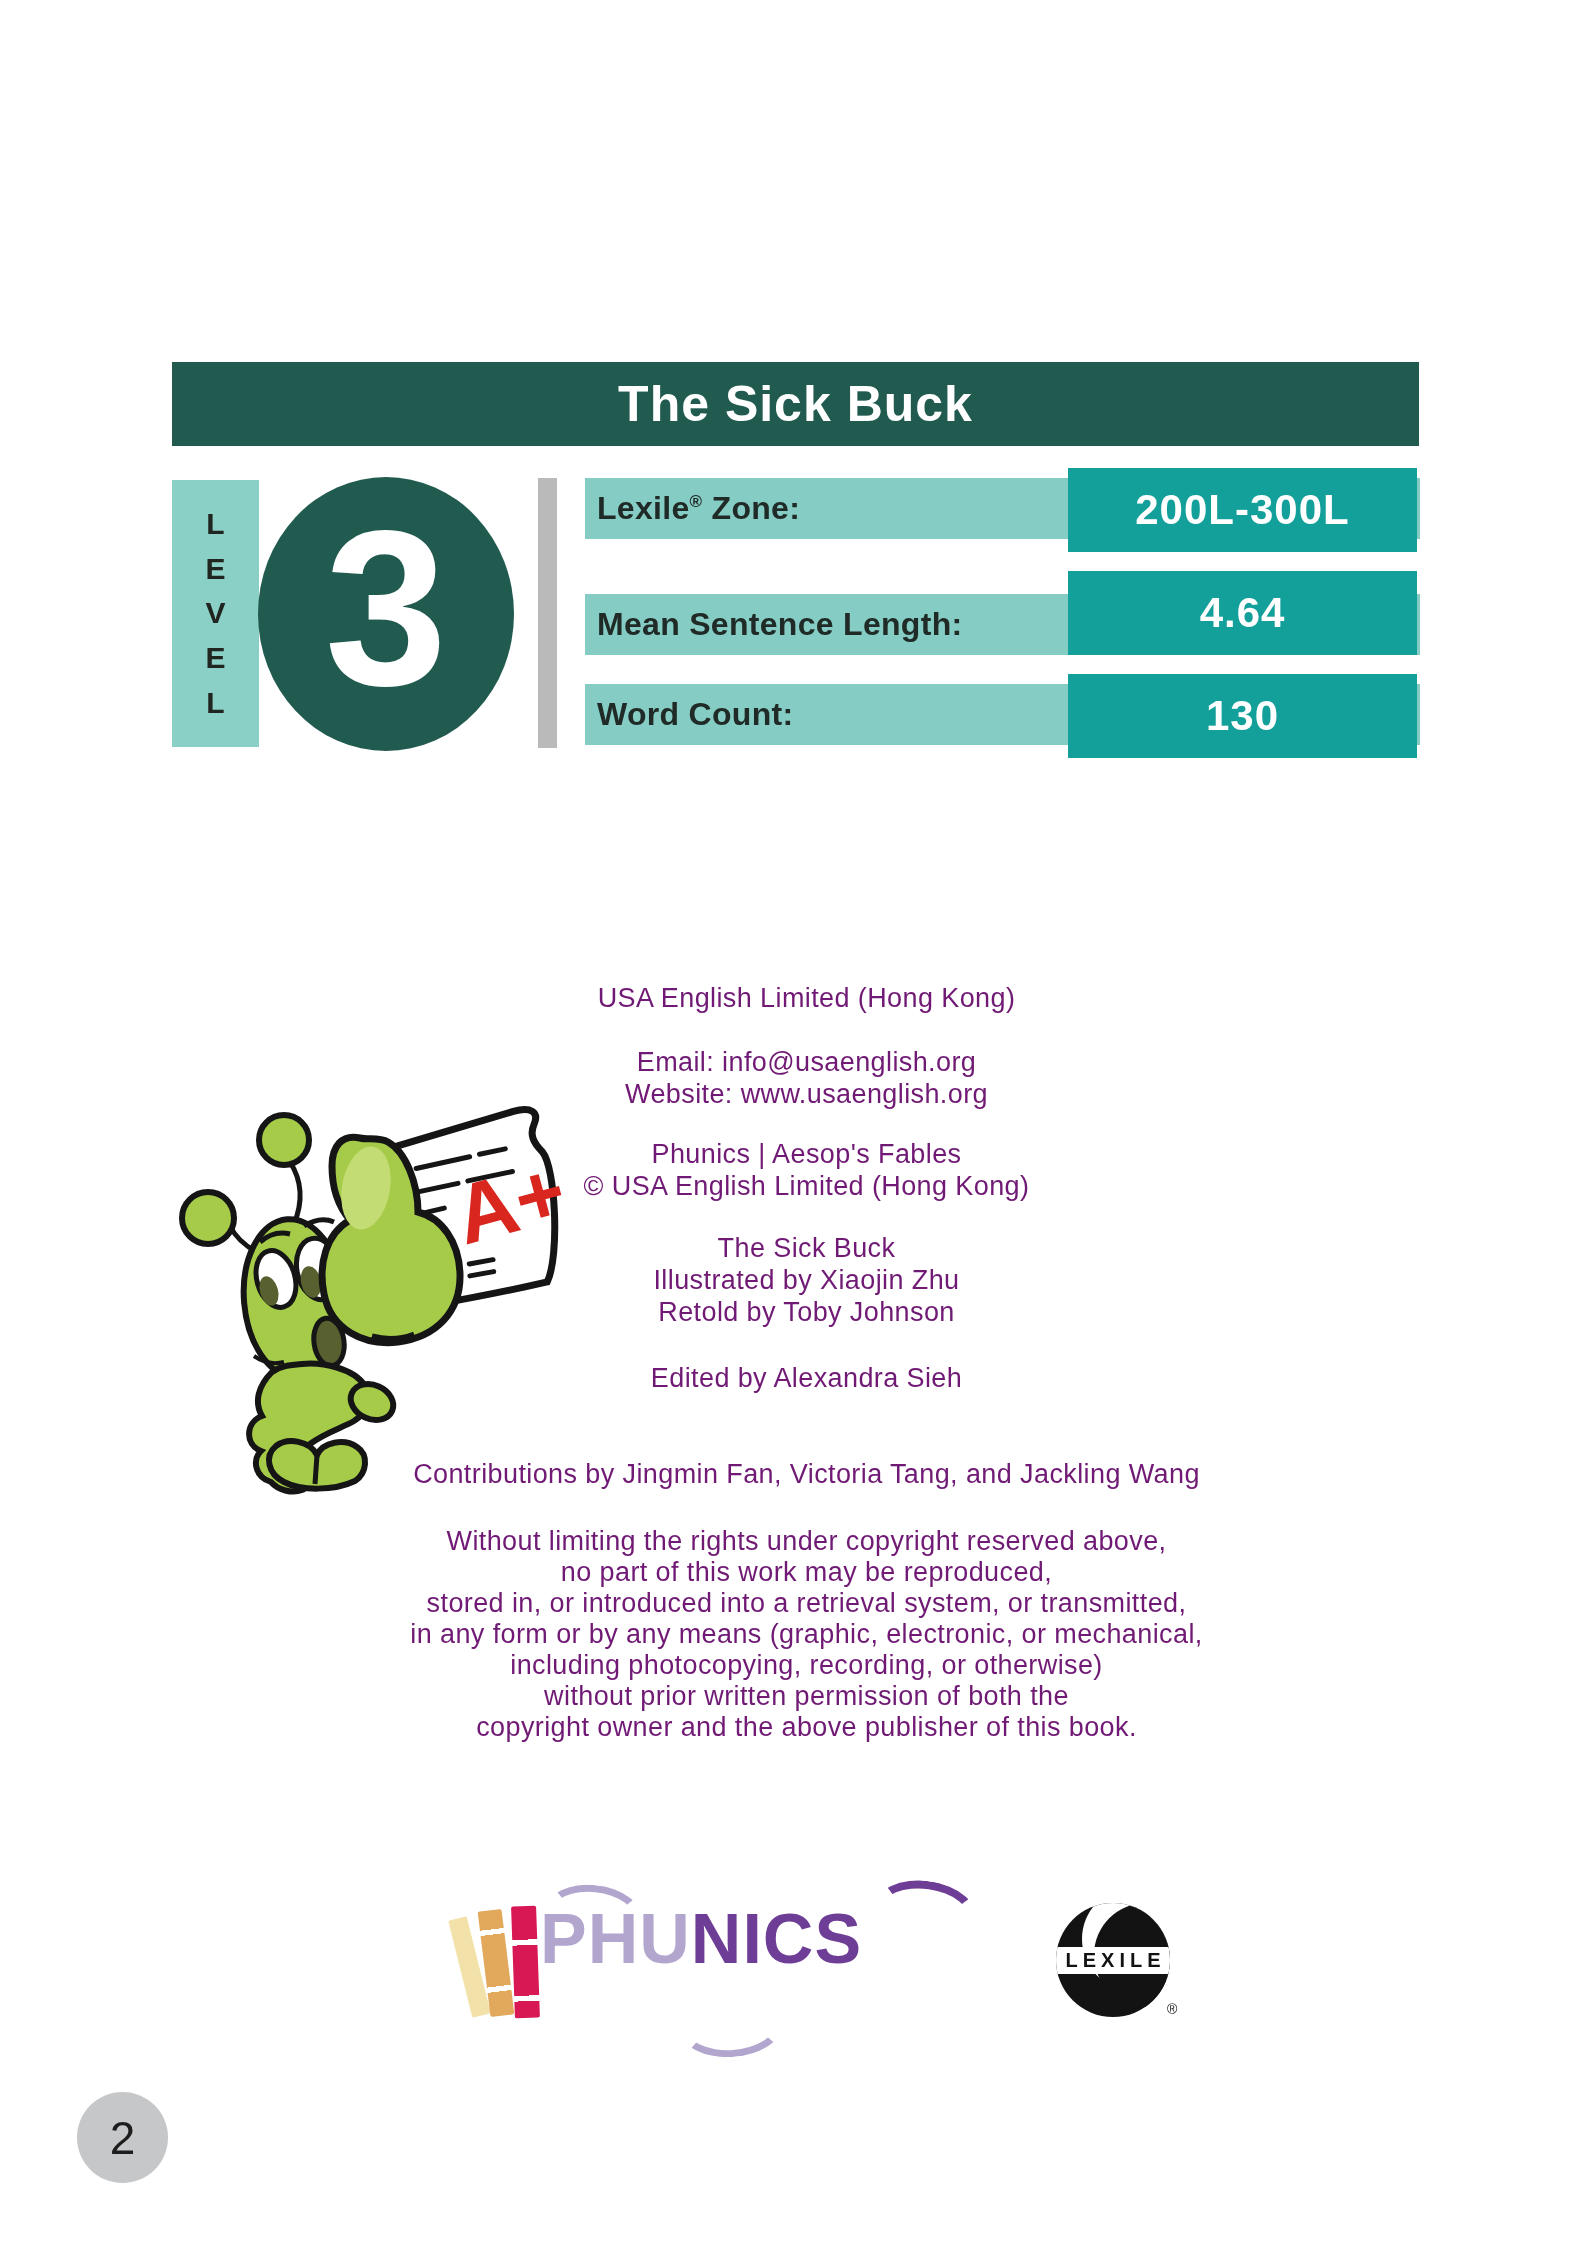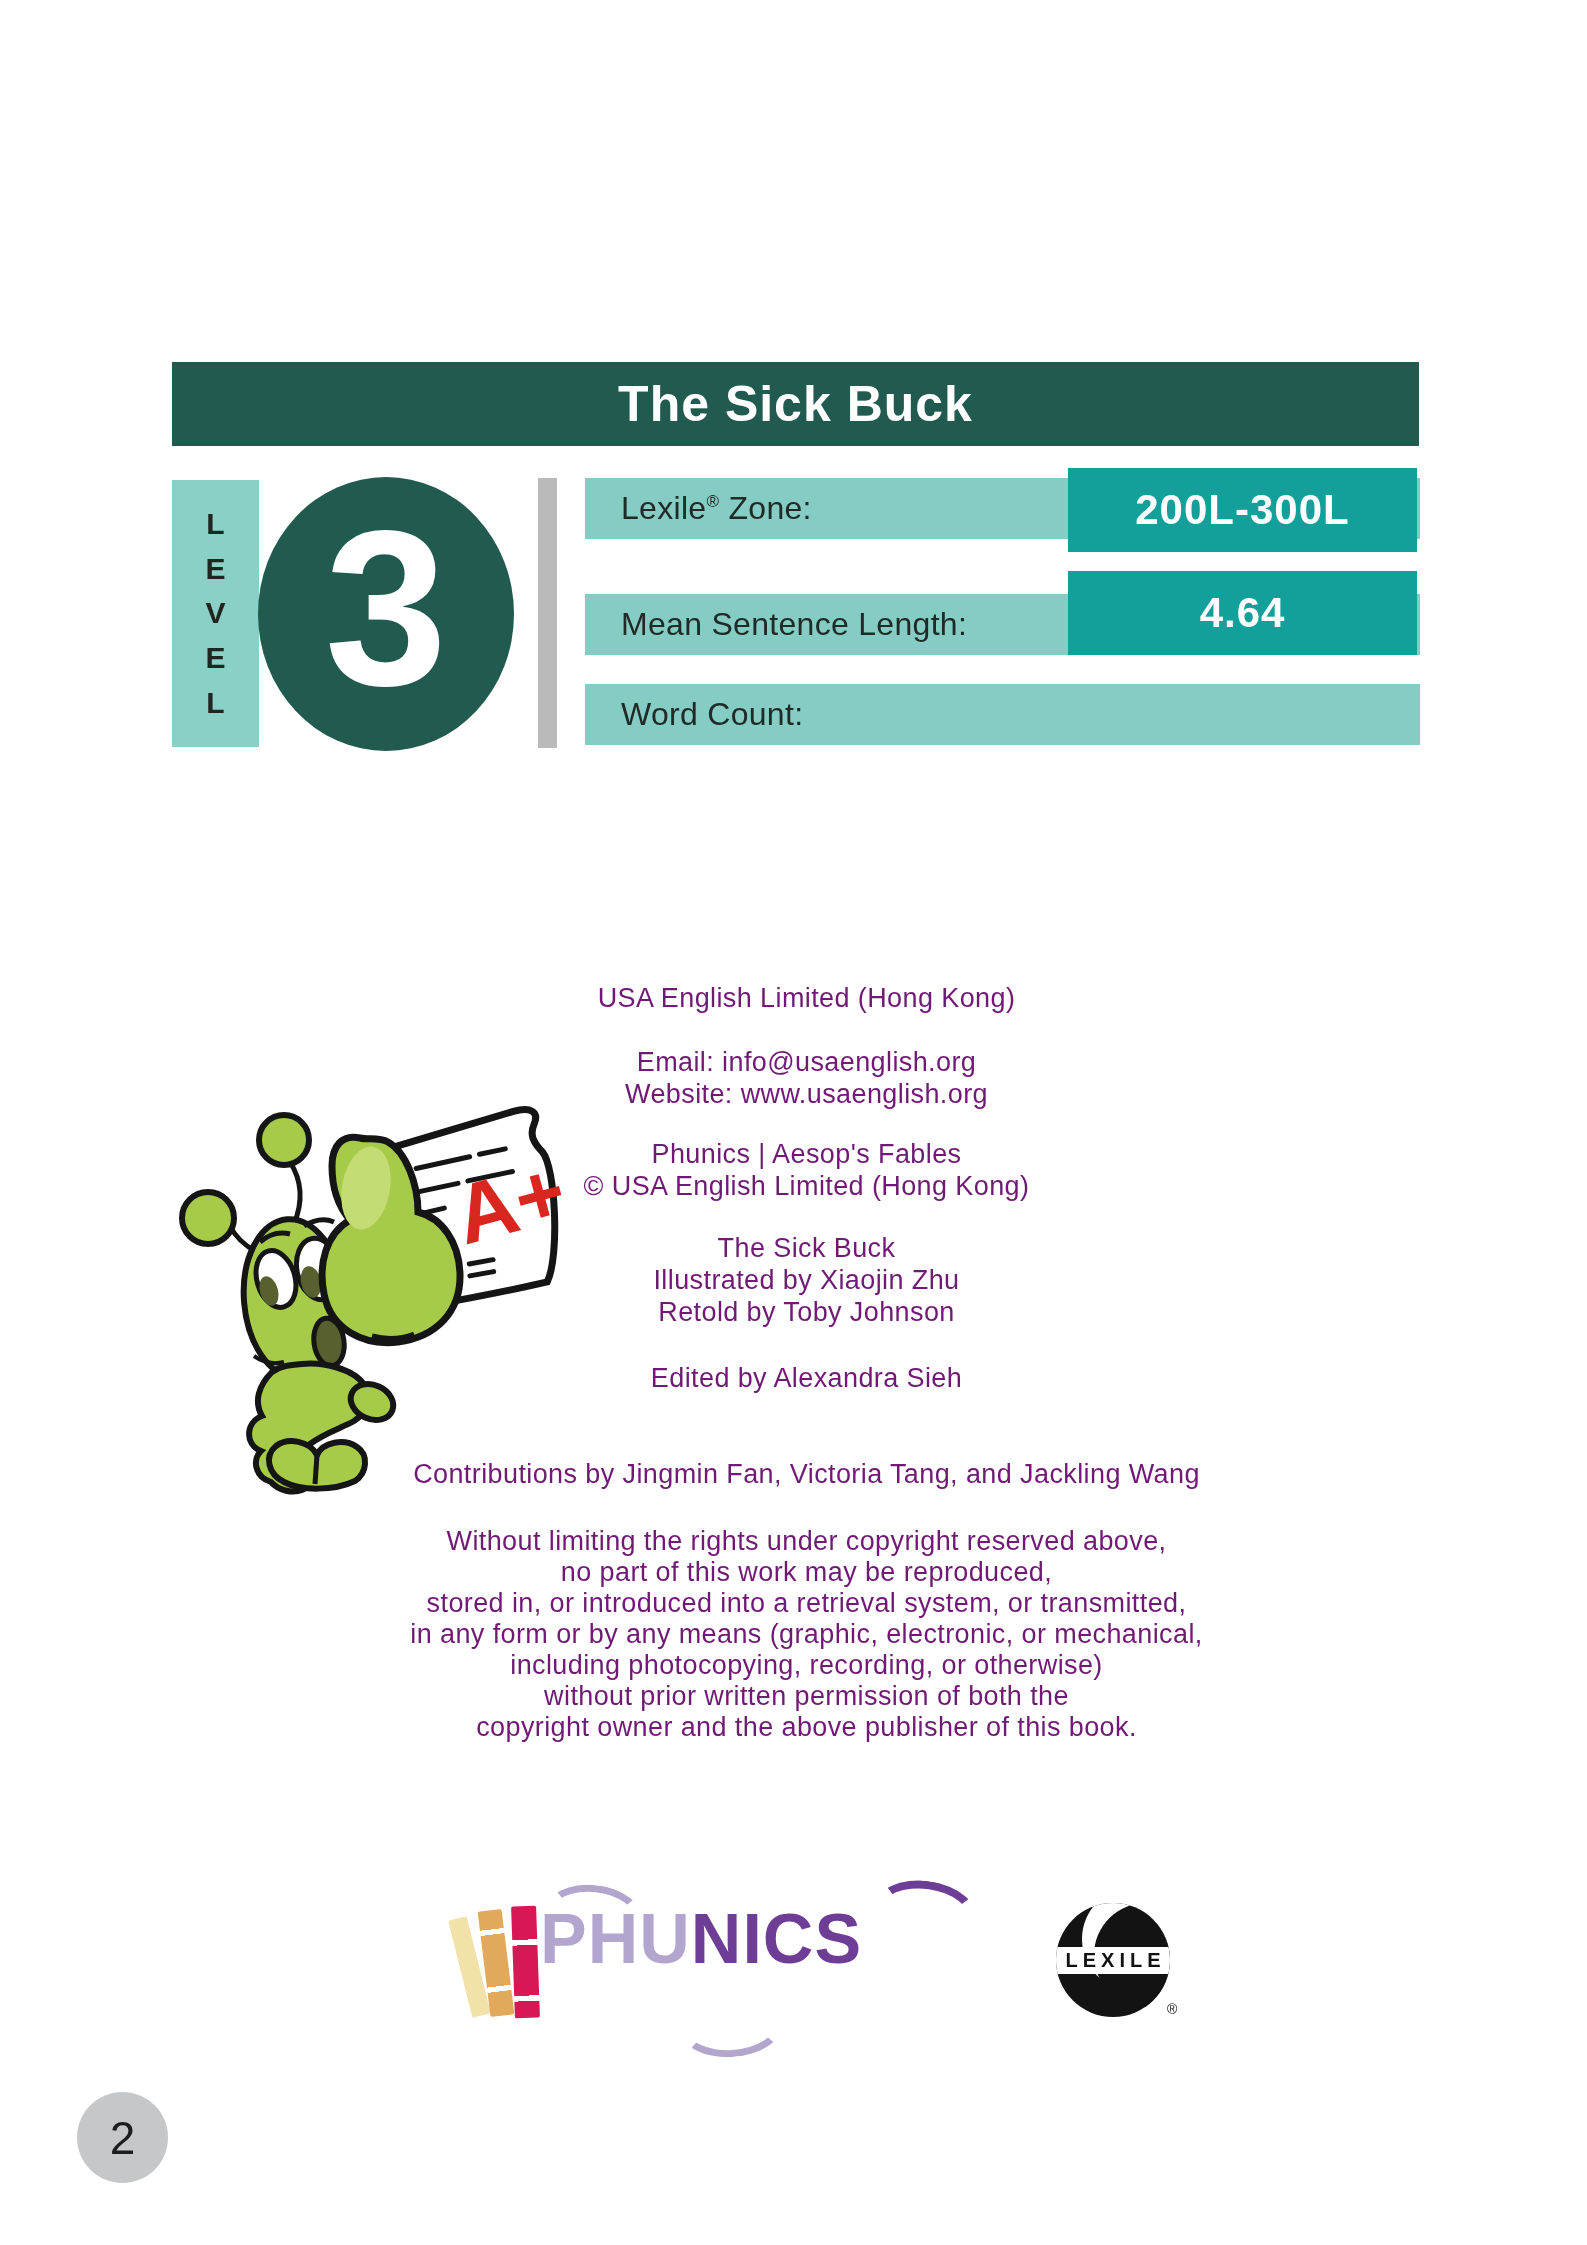--- a/index.html
+++ b/index.html
@@ -35,21 +35,21 @@
   .level-divider {
     position:absolute; left:538px; top:478px; width:19px; height:270px; background:#b9bab9;
   }
 
   
   .stat-band {
     position:absolute; left:585px; width:835px; height:61px; background:#85cdc4;
     display:flex; align-items:center;
   }
   .stat-label {
-    margin-left:36px; font-size:32px; font-weight:normal; color:#202b27; letter-spacing:0.3px;
+    margin-left:12px; font-size:32px; font-weight:bold; color:#202b27; letter-spacing:0.3px;
   }
   .stat-label sup { font-size:17px; }
   .stat-badge {
     position:absolute; left:1068px; width:349px; height:84px; background:#14a09a;
     display:flex; align-items:center; justify-content:center;
   }
   .stat-value { color:#ffffff; font-size:42px; font-weight:bold; letter-spacing:1px; }
 
   
   .colophon-group {
@@ -130,20 +130,23 @@
 
   <div class="stat-band" style="top:594px">
     <div class="stat-label"><span>Mean Sentence Length:</span><sup></sup><span></span></div>
   </div>
   <div class="stat-badge" style="top:571px">
     <div class="stat-value">4.64</div>
   </div>
 
   <div class="stat-band" style="top:684px">
     <div class="stat-label"><span>Word Count:</span><sup></sup><span></span></div>
+  </div>
+  <div class="stat-badge" style="top:674px">
+    <div class="stat-value">130</div>
   </div>
 
   <div class="colophon-group" style="top:982px">
     <div>USA English Limited (Hong Kong)</div>
   </div>
   <div class="colophon-group" style="top:1046px">
     <div>Email: info@usaenglish.org</div>
     <div>Website: www.usaenglish.org</div>
   </div>
   <div class="colophon-group" style="top:1138px">

